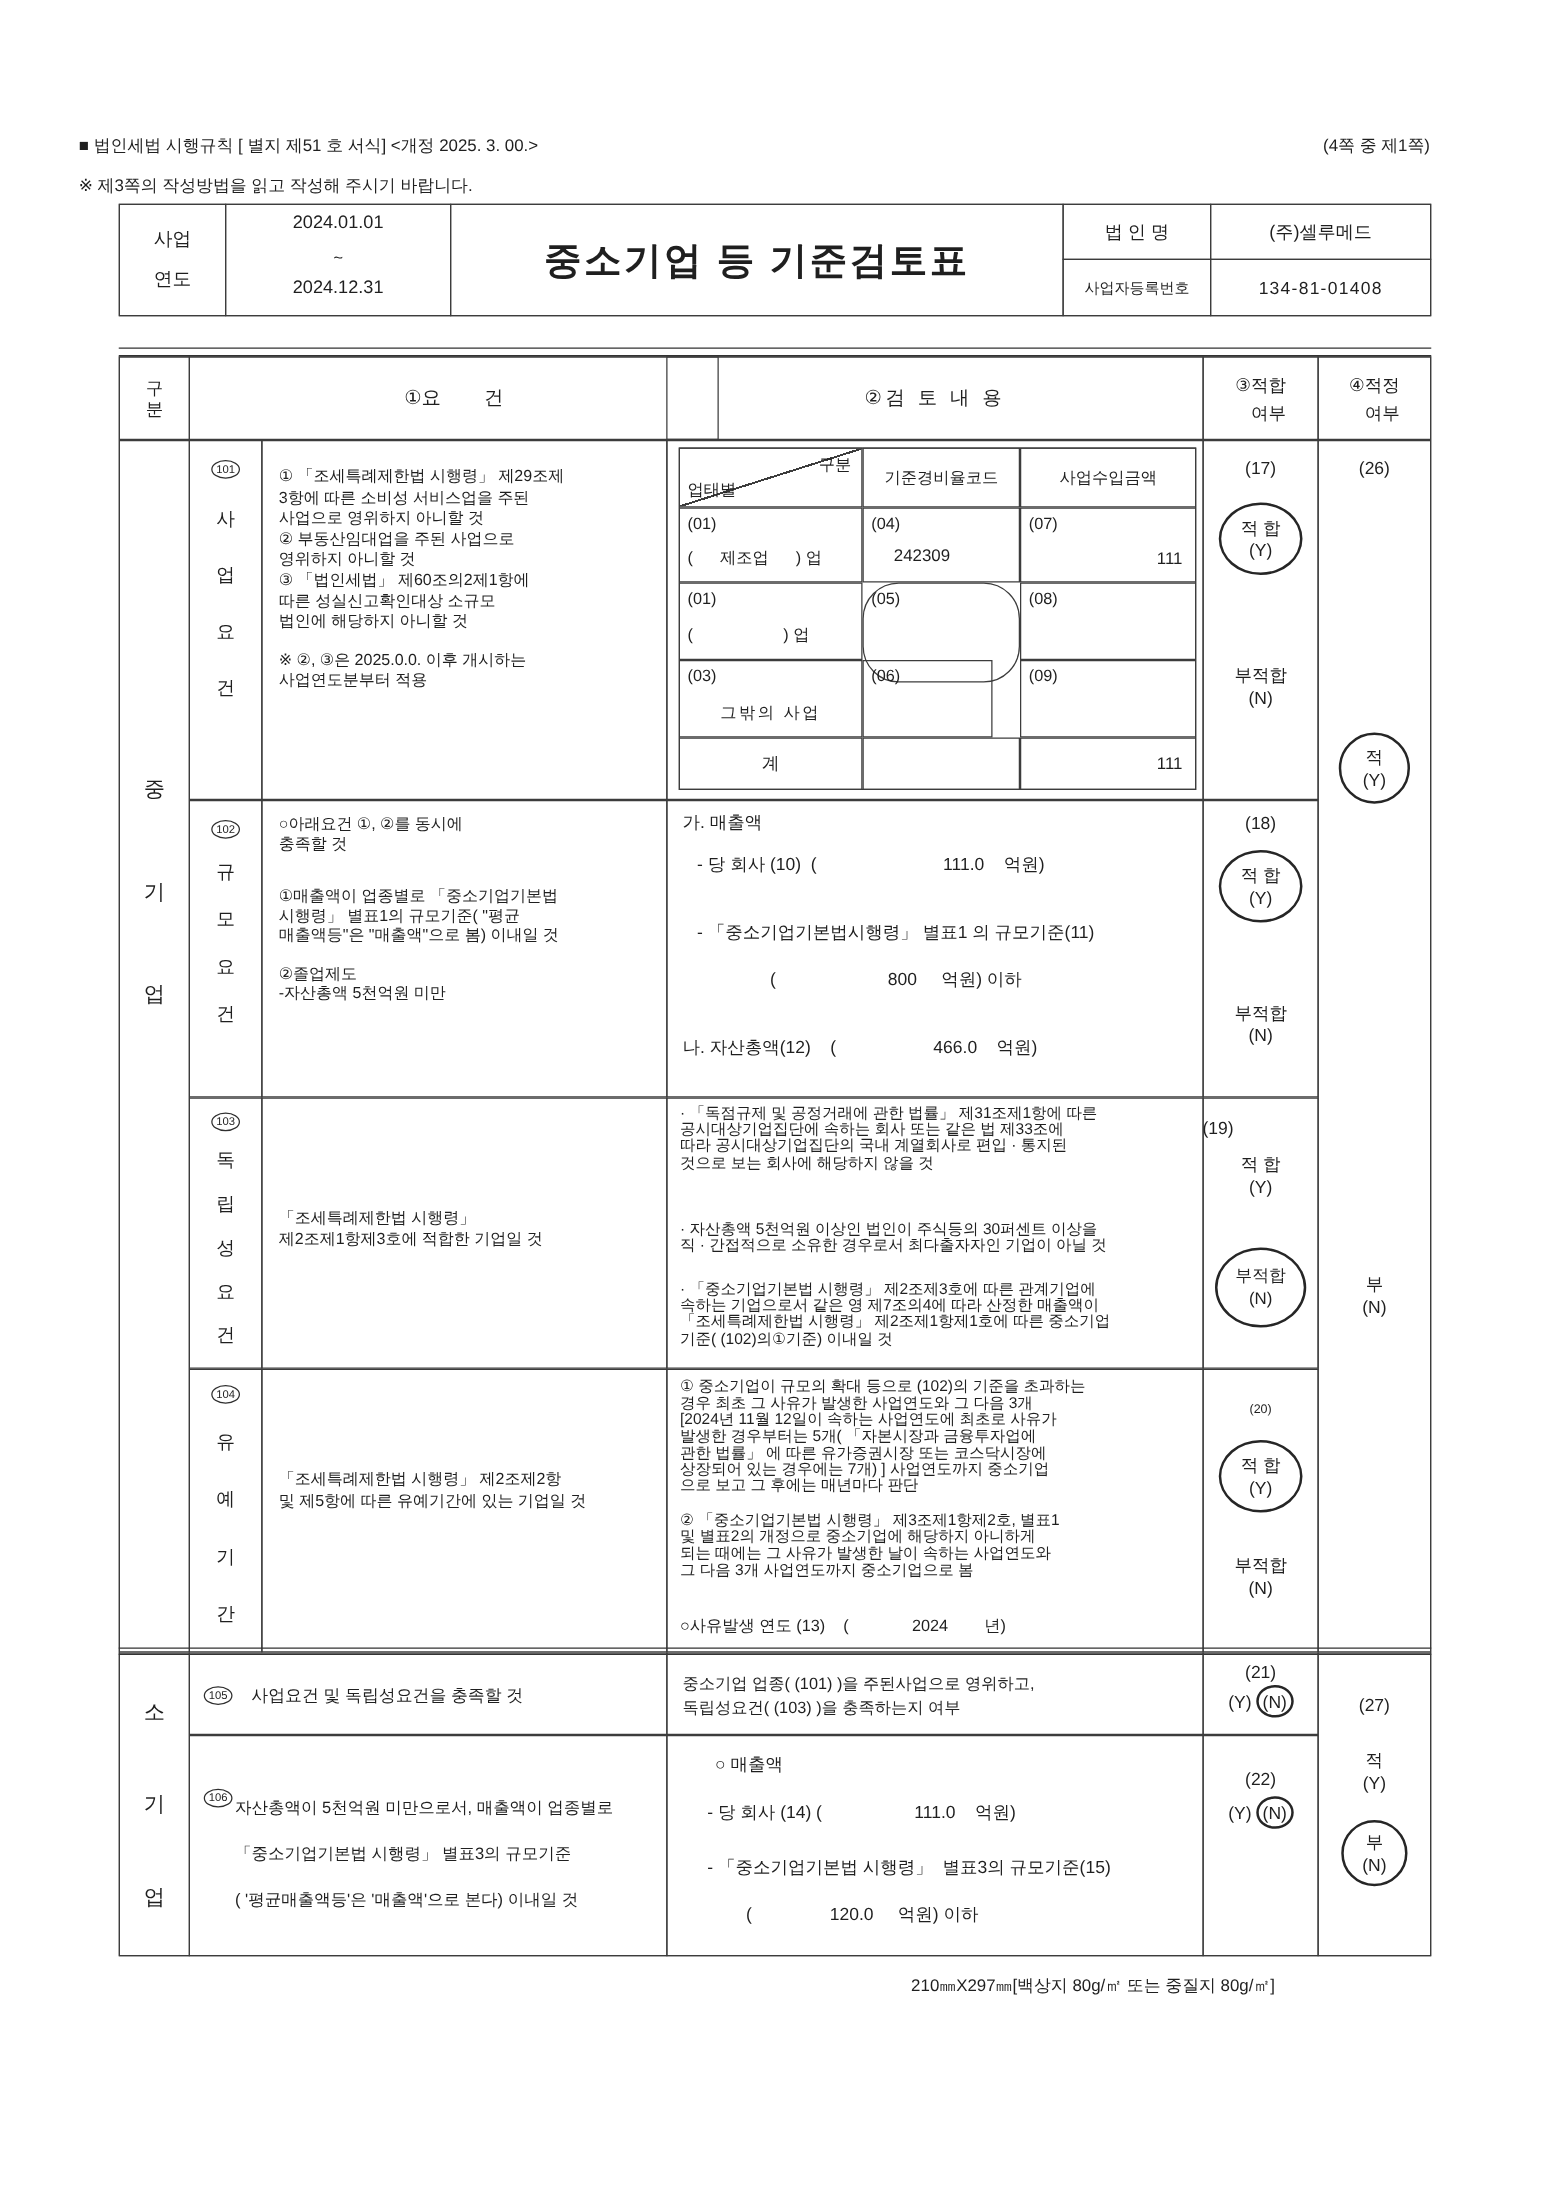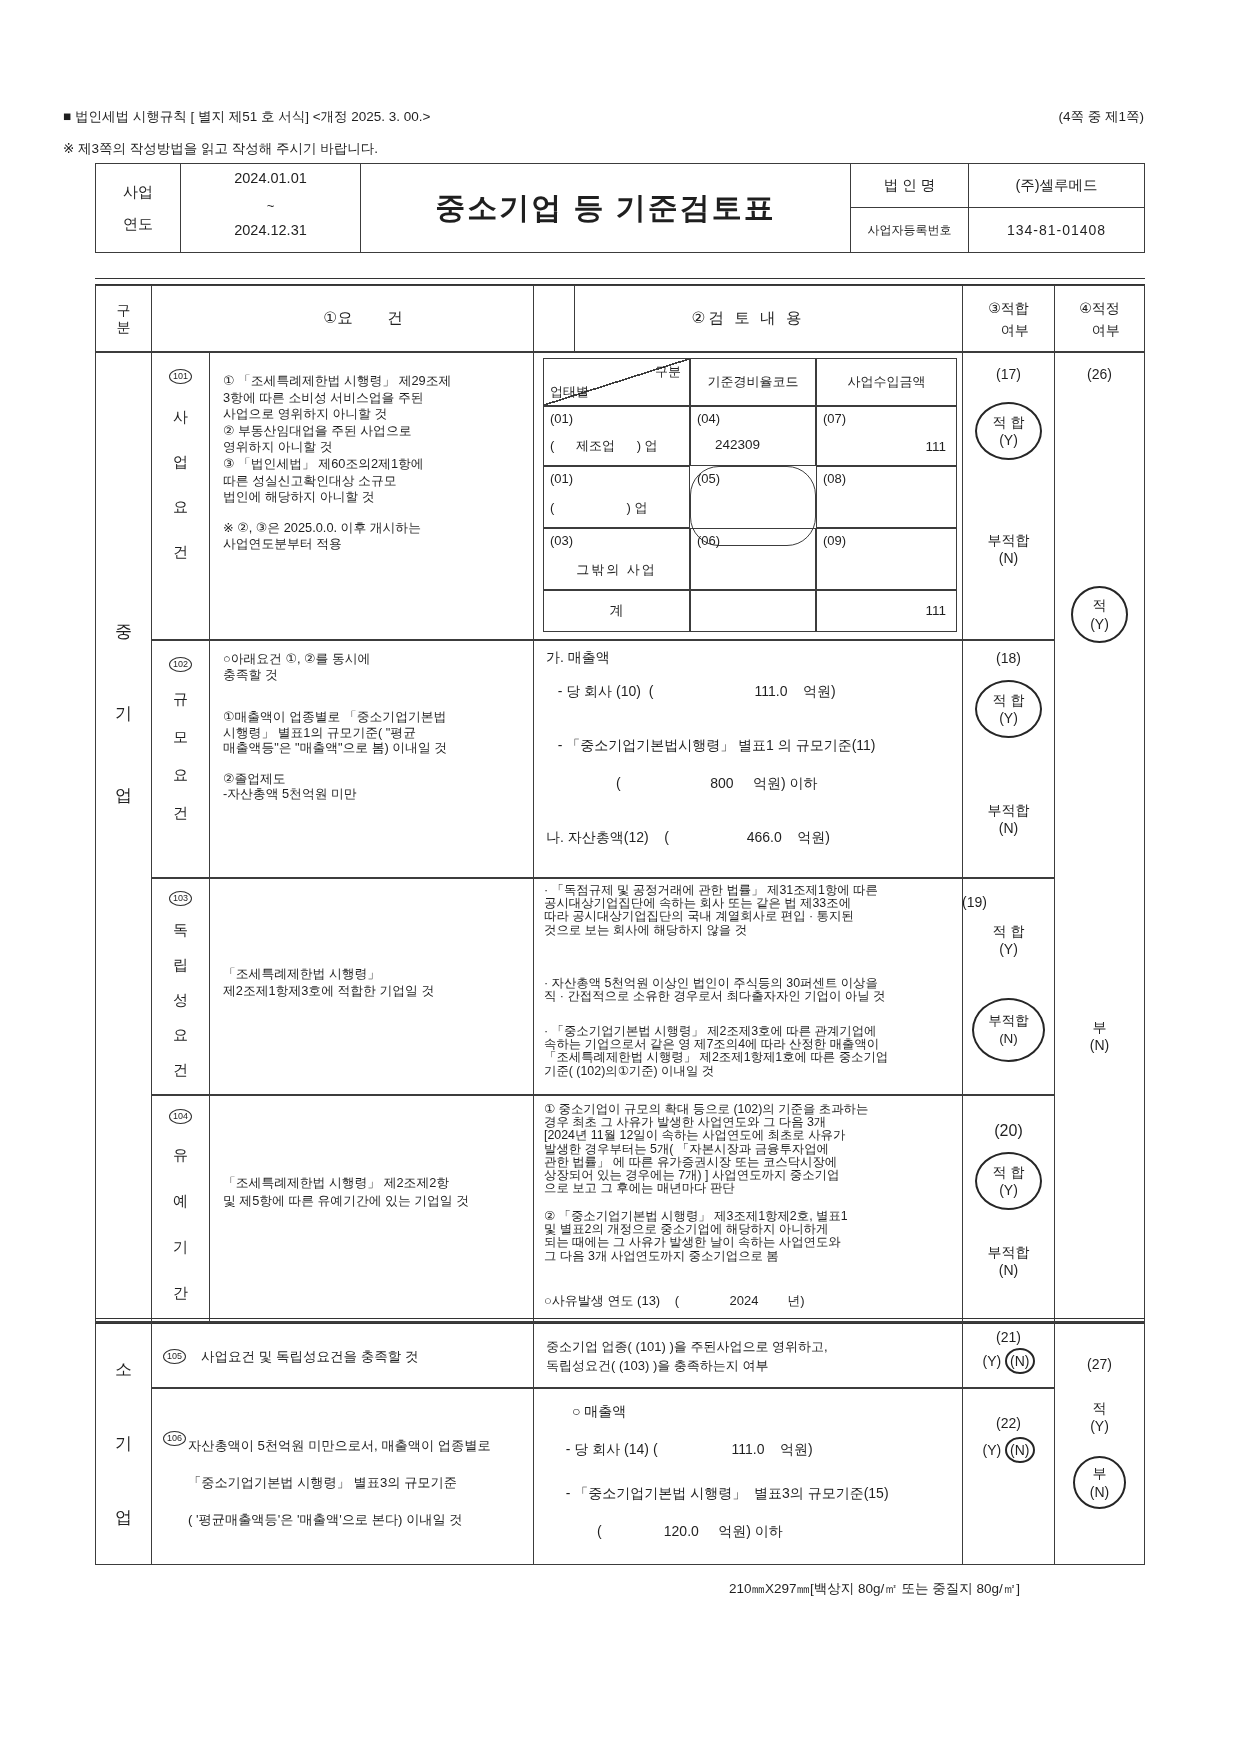--- a/index.html
+++ b/index.html
@@ -115,21 +115,21 @@
     <span class="abs" style="left:6px;top:4px;font-size:13px;">(05)</span>
   </div>
   <div class="cell" style="left:816px;top:466px;width:141px;height:62px;">
     <span class="abs" style="left:6px;top:4px;font-size:13px;">(08)</span>
   </div>
 
   <div class="cell" style="left:543px;top:528px;width:147px;height:62px;">
     <span class="abs" style="left:6px;top:4px;font-size:13px;">(03)</span>
     <span class="abs" style="left:0;top:32px;width:100%;text-align:center;font-size:13px;letter-spacing:2px;">그밖의 사업</span>
   </div>
-  <div class="cell" style="left:690px;top:528px;width:126px;height:62px;">
+  <div class="cell" style="left:690px;top:528px;width:104px;height:62px;">
     <span class="abs" style="left:6px;top:4px;font-size:13px;">(06)</span>
   </div>
   <div class="cell" style="left:816px;top:528px;width:141px;height:62px;">
     <span class="abs" style="left:6px;top:4px;font-size:13px;">(09)</span>
   </div>
 
   <div class="cell ctr" style="left:543px;top:590px;width:147px;height:42px;font-size:14px;">계</div>
   <div class="cell" style="left:690px;top:590px;width:126px;height:42px;"></div>
   <div class="cell" style="left:816px;top:590px;width:141px;height:42px;">
     <span class="abs" style="right:10px;top:12px;font-size:13.5px;">111</span>
@@ -222,21 +222,21 @@
    관한 법률」 에 따른 유가증권시장 또는 코스닥시장에
    상장되어 있는 경우에는 7개) ] 사업연도까지 중소기업
    으로 보고 그 후에는 매년마다 판단</div>
     <div class="abs preline" style="left:10px;top:114px;width:414px;font-size:12.4px;line-height:13.2px;">② 「중소기업기본법 시행령」  제3조제1항제2호, 별표1
    및 별표2의 개정으로 중소기업에 해당하지 아니하게
    되는 때에는 그 사유가 발생한 날이 속하는 사업연도와
    그 다음 3개 사업연도까지 중소기업으로 봄</div>
     <div class="abs pre" style="left:10px;top:196px;font-size:13px;">○사유발생 연도 (13)    (              2024        년)</div>
   </div>
   <div class="cell" style="left:962px;top:1095px;width:93px;height:227px;"></div>
-  <div class="abs" style="left:962px;top:1122px;width:93px;text-align:center;font-size:16px;">(20)</div>
+  <div class="abs" style="left:962px;top:1122px;width:93px;text-align:center;font-size:10px;">(20)</div>
   <div class="mark circled" style="left:975px;top:1152px;width:67px;height:58px;font-size:14px;">적 합
 (Y)</div>
   <div class="mark" style="left:975px;top:1238px;width:67px;height:46px;font-size:14px;">부적합
 (N)</div>
 
   <div class="cell" style="left:1054px;top:352px;width:91px;height:970px;"></div>
   <div class="abs" style="left:1054px;top:366px;width:91px;text-align:center;font-size:14px;">(26)</div>
   <div class="mark circled" style="left:1071px;top:586px;width:57px;height:57px;font-size:14px;">적
 (Y)</div>
   <div class="mark" style="left:1071px;top:1010px;width:57px;height:52px;font-size:14px;">부

